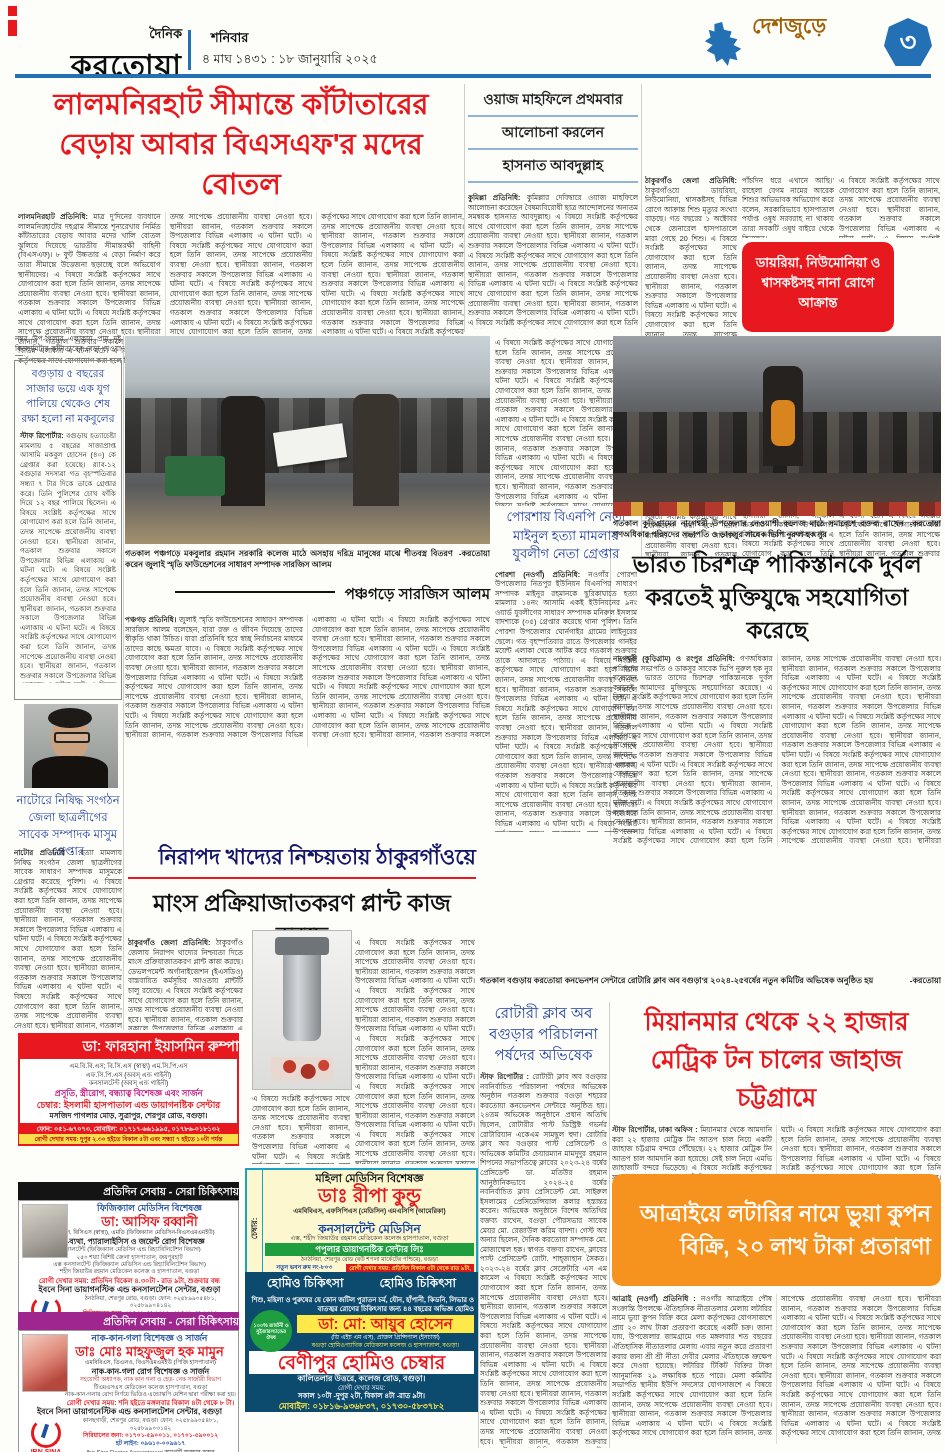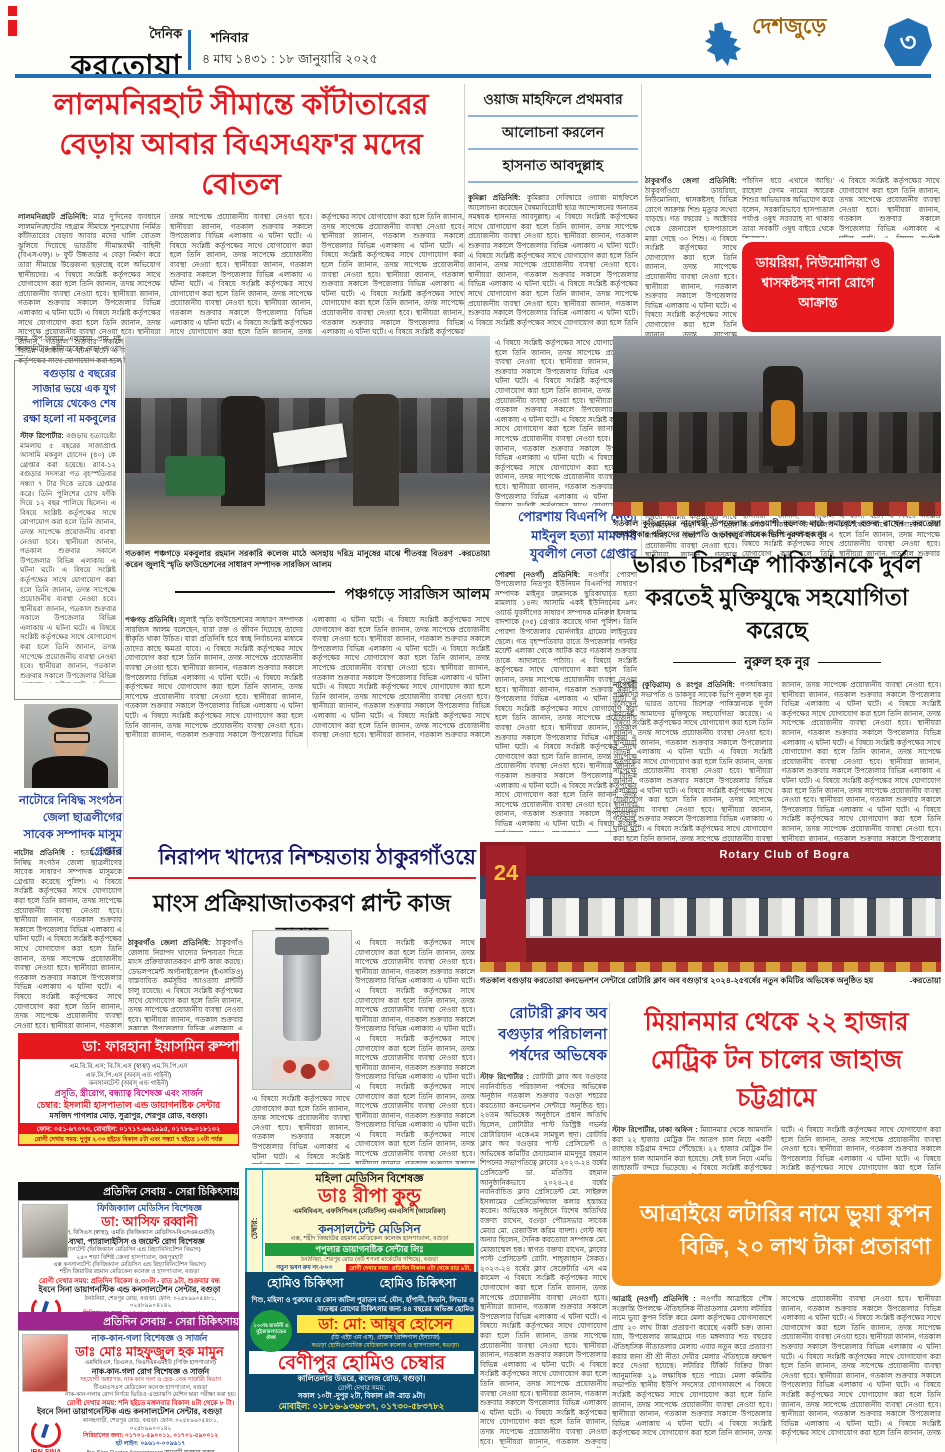--- a/index.html
+++ b/index.html
@@ -9,21 +9,21 @@
   .b{font-weight:bold;}
   .body-txt{font-size:7.2px;line-height:9.6px;text-align:justify;color:#1c1c1c;overflow:hidden;}
   .cols2{column-count:2;column-gap:9px;column-rule:1px solid #dcdcda;}
   .cols3{column-count:3;column-gap:9px;column-rule:1px solid #dcdcda;}
   .cap{font-size:8px;line-height:11px;font-weight:bold;color:#141414;text-align:justify;overflow:hidden;}
   .credit{float:right;font-weight:bold;padding-left:6px;}
   .vline{position:absolute;width:1px;background:#cfcfcb;}
   .dateline{font-weight:bold;}
   .hl-red{color:#e8191e;font-weight:bold;text-align:center;}
   .hl-navy{color:#2e2e93;font-weight:bold;text-align:center;}
-  .hl-blue{color:#22409d;font-weight:bold;text-align:right;}
+  .hl-blue{color:#22409d;font-weight:normal;text-align:center;}
   .hl-blk{color:#111;font-weight:bold;text-align:center;}
   .kicker-line{font-size:14px;line-height:18px;font-weight:bold;color:#1e1e1e;text-align:center;padding:6px 4px 7px;border-bottom:2px solid #8fb4d8;}
   .kicker-line:last-child{border-bottom:2px solid #8fb4d8;}
   .redbox{background:#e8191e;border-radius:10px;color:#fff;font-weight:bold;font-size:13px;line-height:20px;text-align:center;padding:11px 8px;box-sizing:border-box;}
   .adline{display:block;text-align:center;}
   .photo{overflow:hidden;}
   .heptagon{clip-path:polygon(50% 0%,90% 18%,100% 58%,76% 100%,24% 100%,0% 58%,10% 18%);background:#2470b4;color:#fff;font-weight:bold;text-align:center;}
   .ibnsina{position:absolute;left:4px;bottom:2px;width:46px;text-align:center;}
   .ibnsina .mark{width:24px;height:24px;margin:0 auto;border:3px solid #e8191e;border-radius:50%;border-top-color:transparent;position:relative;}
   .ibnsina .mark:after{content:"";position:absolute;left:9px;top:3px;width:4px;height:14px;background:#1f4f9e;transform:rotate(18deg);}
@@ -86,21 +86,21 @@
   <div class="abs" style="left:495px;top:508px;width:142px;">
     <div class="hl-blue" style="font-size:13px;line-height:18.5px;">পোরশায় বিএনপি নেতা মাইনুল হত্যা মামলায় যুবলীগ নেতা গ্রেপ্তার</div>
     <div class="body-txt" style="margin-top:6px;height:262px;">
       <span class="dateline">পোরশা (নওগাঁ) প্রতিনিধি:</span><span> নওগাঁর পোরশা উপজেলার নিতপুর ইউনিয়ন বিএনপির সাধারণ সম্পাদক মাইনুর রহমানকে ছুরিকাঘাতে হত্যা মামলার ১৪নং আসামি একই ইউনিয়নের ৯নং ওয়ার্ড যুবলীগের সাধারণ সম্পাদক মনিরুল ইসলাম বাদশাকে (৩৫) গ্রেপ্তার করেছে থানা পুলিশ। তিনি পোরশা উপজেলার ঘোর্নগাইর গ্রামের লাইনুরের ছেলে। গত বৃহস্পতিবার রাতে উপজেলার গানইর ময়েন্ট এলাকা থেকে আটক করে গতকাল শুক্রবার তাকে আদালতে পাঠায়।</span>
       <span>এ বিষয়ে সংশ্লিষ্ট কর্তৃপক্ষের সাথে যোগাযোগ করা হলে তিনি জানান, তদন্ত সাপেক্ষে প্রয়োজনীয় ব্যবস্থা নেওয়া হবে। স্থানীয়রা জানান, গতকাল শুক্রবার সকালে উপজেলার বিভিন্ন এলাকায় এ ঘটনা ঘটে। এ বিষয়ে সংশ্লিষ্ট কর্তৃপক্ষের সাথে যোগাযোগ করা হলে তিনি জানান, তদন্ত সাপেক্ষে প্রয়োজনীয় ব্যবস্থা নেওয়া হবে। স্থানীয়রা জানান, গতকাল শুক্রবার সকালে উপজেলার বিভিন্ন এলাকায় এ ঘটনা ঘটে। এ বিষয়ে সংশ্লিষ্ট কর্তৃপক্ষের সাথে যোগাযোগ করা হলে তিনি জানান, তদন্ত সাপেক্ষে প্রয়োজনীয় ব্যবস্থা নেওয়া হবে। স্থানীয়রা জানান, গতকাল শুক্রবার সকালে উপজেলার বিভিন্ন এলাকায় এ ঘটনা ঘটে। এ বিষয়ে সংশ্লিষ্ট কর্তৃপক্ষের সাথে যোগাযোগ করা হলে তিনি জানান, তদন্ত সাপেক্ষে প্রয়োজনীয় ব্যবস্থা নেওয়া হবে। স্থানীয়রা জানান, গতকাল শুক্রবার সকালে উপজেলার বিভিন্ন এলাকায় এ ঘটনা ঘটে। এ বিষয়ে সংশ্লিষ্ট কর্তৃপক্ষের সাথে যোগাযোগ করা হলে তিনি জানান, তদন্ত সাপেক্ষে প্রয়োজনীয় ব্যবস্থা নেওয়া হবে। স্থানীয়রা জানান, গতকাল শুক্রবার সকালে উপজেলার বিভিন্ন এলাকায় এ ঘটনা ঘটে। এ বিষয়ে সংশ্লিষ্ট কর্তৃপক্ষের সাথে যোগাযোগ করা হলে তিনি জানান, তদন্ত সাপেক্ষে প্রয়োজনীয় ব্যবস্থা নেওয়া হবে। স্থানীয়রা জানান, গতকাল শুক্রবার সকালে উপজেলার বিভিন্ন এলাকায় এ ঘটনা ঘটে। এ বিষয়ে সংশ্লিষ্ট কর্তৃপক্ষের সাথে যোগাযোগ করা হলে তিনি জানান, তদন্ত সাপেক্ষে প্রয়োজনীয় ব্যবস্থা নেওয়া হবে। স্থানীয়রা জানান, গতকাল শুক্রবার সকালে উপজেলার বিভিন্ন এলাকায় এ ঘটনা ঘটে।</span>
       
     </div>
   </div>
 
   <div class="abs body-txt" style="left:645px;top:176px;width:92px;height:380px;">
-    <span class="dateline">ঠাকুরগাঁও জেলা প্রতিনিধি:</span><span> ঠাকুরগাঁওয়ে ডায়রিয়া, নিউমোনিয়া, শ্বাসকষ্টসহ বিভিন্ন রোগে আক্রান্ত শিশু মৃত্যুর সংখ্যা বাড়ছে। গত বছরের ১ অক্টোবর থেকে জেনারেল হাসপাতালে মারা গেছে ৩০ শিশু।</span>
+    <span class="dateline">ঠাকুরগাঁও জেলা প্রতিনিধি:</span><span> ঠাকুরগাঁওয়ে ডায়রিয়া, নিউমোনিয়া, শ্বাসকষ্টসহ বিভিন্ন রোগে আক্রান্ত শিশু মৃত্যুর সংখ্যা বাড়ছে। গত বছরের ১ অক্টোবর থেকে জেনারেল হাসপাতালে মারা গেছে 20 শিশু।</span>
     <span>এ বিষয়ে সংশ্লিষ্ট কর্তৃপক্ষের সাথে যোগাযোগ করা হলে তিনি জানান, তদন্ত সাপেক্ষে প্রয়োজনীয় ব্যবস্থা নেওয়া হবে। স্থানীয়রা জানান, গতকাল শুক্রবার সকালে উপজেলার বিভিন্ন এলাকায় এ ঘটনা ঘটে। এ বিষয়ে সংশ্লিষ্ট কর্তৃপক্ষের সাথে যোগাযোগ করা হলে তিনি জানান, তদন্ত সাপেক্ষে প্রয়োজনীয় ব্যবস্থা নেওয়া হবে। স্থানীয়রা জানান, গতকাল শুক্রবার সকালে উপজেলার বিভিন্ন এলাকায় এ ঘটনা ঘটে। এ বিষয়ে সংশ্লিষ্ট কর্তৃপক্ষের সাথে যোগাযোগ করা হলে তিনি জানান, তদন্ত সাপেক্ষে প্রয়োজনীয় ব্যবস্থা নেওয়া হবে। স্থানীয়রা জানান, গতকাল শুক্রবার সকালে উপজেলার বিভিন্ন এলাকায় এ ঘটনা ঘটে। এ বিষয়ে সংশ্লিষ্ট কর্তৃপক্ষের সাথে যোগাযোগ করা হলে তিনি জানান, তদন্ত সাপেক্ষে প্রয়োজনীয় ব্যবস্থা নেওয়া হবে। স্থানীয়রা জানান, গতকাল শুক্রবার সকালে উপজেলার বিভিন্ন এলাকায় এ ঘটনা ঘটে। এ বিষয়ে সংশ্লিষ্ট কর্তৃপক্ষের সাথে যোগাযোগ করা হলে তিনি জানান, তদন্ত সাপেক্ষে প্রয়োজনীয় ব্যবস্থা নেওয়া হবে। স্থানীয়রা জানান, গতকাল শুক্রবার সকালে উপজেলার বিভিন্ন এলাকায় এ ঘটনা ঘটে। এ বিষয়ে সংশ্লিষ্ট কর্তৃপক্ষের সাথে যোগাযোগ করা হলে তিনি জানান, তদন্ত সাপেক্ষে প্রয়োজনীয় ব্যবস্থা নেওয়া হবে। স্থানীয়রা জানান, গতকাল শুক্রবার সকালে উপজেলার বিভিন্ন এলাকায় এ ঘটনা ঘটে। এ বিষয়ে সংশ্লিষ্ট কর্তৃপক্ষের সাথে যোগাযোগ করা হলে তিনি জানান, তদন্ত সাপেক্ষে প্রয়োজনীয় ব্যবস্থা নেওয়া হবে। স্থানীয়রা জানান, গতকাল শুক্রবার সকালে উপজেলার বিভিন্ন এলাকায় এ ঘটনা ঘটে। এ বিষয়ে সংশ্লিষ্ট কর্তৃপক্ষের সাথে যোগাযোগ করা হলে তিনি জানান, তদন্ত সাপেক্ষে প্রয়োজনীয় ব্যবস্থা নেওয়া হবে। স্থানীয়রা জানান, গতকাল শুক্রবার সকালে উপজেলার বিভিন্ন এলাকায় এ ঘটনা ঘটে। এ বিষয়ে সংশ্লিষ্ট কর্তৃপক্ষের সাথে যোগাযোগ করা হলে তিনি জানান, তদন্ত সাপেক্ষে প্রয়োজনীয় ব্যবস্থা নেওয়া হবে। স্থানীয়রা জানান, গতকাল শুক্রবার সকালে উপজেলার বিভিন্ন এলাকায় এ ঘটনা ঘটে। এ বিষয়ে সংশ্লিষ্ট কর্তৃপক্ষের সাথে যোগাযোগ করা হলে তিনি জানান, তদন্ত সাপেক্ষে প্রয়োজনীয় ব্যবস্থা নেওয়া হবে। স্থানীয়রা জানান, গতকাল শুক্রবার সকালে উপজেলার বিভিন্ন এলাকায় এ ঘটনা ঘটে। এ বিষয়ে সংশ্লিষ্ট কর্তৃপক্ষের সাথে যোগাযোগ করা হলে তিনি জানান, তদন্ত সাপেক্ষে প্রয়োজনীয় ব্যবস্থা নেওয়া হবে। স্থানীয়রা জানান, গতকাল শুক্রবার সকালে উপজেলার বিভিন্ন এলাকায় এ ঘটনা ঘটে। এ বিষয়ে সংশ্লিষ্ট কর্তৃপক্ষের সাথে যোগাযোগ করা হলে তিনি জানান, তদন্ত সাপেক্ষে প্রয়োজনীয় ব্যবস্থা নেওয়া হবে। স্থানীয়রা জানান, গতকাল শুক্রবার সকালে উপজেলার বিভিন্ন এলাকায় এ ঘটনা ঘটে।</span>
   </div>
   <div class="abs body-txt" style="left:742px;top:176px;width:92px;height:62px;">
     <span>পাঁচদিন ধরে এখানে আছি।' রাহেলা বেগম নামের আরেক শিশুর অভিভাবক অভিযোগ করে বলেন, সরকারিভাবে হাসপাতাল পর্যাপ্ত ওষুধ সরবরাহ না থাকায় তারা সবকটি ওষুধ বাইরে থেকে কিনছেন।</span>
   </div>
   <div class="abs body-txt" style="left:839px;top:176px;width:101px;height:62px;">
     <span>এ বিষয়ে সংশ্লিষ্ট কর্তৃপক্ষের সাথে যোগাযোগ করা হলে তিনি জানান, তদন্ত সাপেক্ষে প্রয়োজনীয় ব্যবস্থা নেওয়া হবে। স্থানীয়রা জানান, গতকাল শুক্রবার সকালে উপজেলার বিভিন্ন এলাকায় এ ঘটনা ঘটে। এ বিষয়ে সংশ্লিষ্ট কর্তৃপক্ষের সাথে যোগাযোগ করা হলে তিনি জানান, তদন্ত সাপেক্ষে প্রয়োজনীয় ব্যবস্থা নেওয়া হবে। স্থানীয়রা জানান, গতকাল শুক্রবার সকালে উপজেলার বিভিন্ন এলাকায় এ ঘটনা ঘটে।</span>
   </div>
   <div class="abs redbox" style="left:742px;top:242px;width:152px;height:90px;">ডায়রিয়া, নিউমোনিয়া ও শ্বাসকষ্টসহ নানা রোগে আক্রান্ত</div>
   <div class="abs body-txt" style="left:742px;top:338px;width:92px;height:218px;">
@@ -163,25 +163,20 @@
     <div style="position:absolute;left:158px;top:64px;width:24px;height:46px;background:#d8851f;border-radius:8px;"></div>
     <div style="position:absolute;left:0;bottom:0;width:100%;height:14px;background:repeating-linear-gradient(90deg,#b3382e 0 18px,#d8a13a 18px 30px,#7e2c24 30px 46px);"></div>
   </div>
   <div class="abs cap" style="left:613px;top:518px;width:328px;height:28px;">
     <span class="credit">-করতোয়া</span>
     <span>গতকাল কুড়িগ্রামের নাগেশ্বরী উপজেলার নেওয়াশী কলেজ মাঠে সমাবেশে বক্তব্য রাখেন গণঅধিকার পরিষদের সভাপতি ও ডাকসুর সাবেক ভিপি নুরুল হক নুর</span>
   </div>
 
   <div class="abs" style="left:613px;top:548px;width:328px;">
     <div class="hl-blk" style="font-size:23px;line-height:33px;">ভারত চিরশত্রু পাকিস্তানকে দুর্বল করতেই মুক্তিযুদ্ধে সহযোগিতা করেছে</div>
-    <div style="display:flex;align-items:center;margin-top:5px;">
-      <div style="flex:1;border-top:1.5px solid #111;margin:0 8px 0 60px;"></div>
-      <div class="b" style="font-size:13px;color:#111;">নুরুল হক নুর</div>
-      <div style="flex:1;border-top:1.5px solid #111;margin:0 60px 0 8px;"></div>
-    </div>
     <div class="body-txt cols2" style="margin-top:7px;height:192px;">
       <span class="dateline">নাগেশ্বরী (কুড়িগ্রাম) ও রংপুর প্রতিনিধি:</span><span> গণঅধিকার পরিষদের সভাপতি ও ডাকসুর সাবেক ভিপি নুরুল হক নুর বলেছেন, ভারত তাদের চিরশত্রু পাকিস্তানকে দুর্বল করতেই আমাদের মুক্তিযুদ্ধে সহযোগিতা করেছে।</span>
       <span>এ বিষয়ে সংশ্লিষ্ট কর্তৃপক্ষের সাথে যোগাযোগ করা হলে তিনি জানান, তদন্ত সাপেক্ষে প্রয়োজনীয় ব্যবস্থা নেওয়া হবে। স্থানীয়রা জানান, গতকাল শুক্রবার সকালে উপজেলার বিভিন্ন এলাকায় এ ঘটনা ঘটে। এ বিষয়ে সংশ্লিষ্ট কর্তৃপক্ষের সাথে যোগাযোগ করা হলে তিনি জানান, তদন্ত সাপেক্ষে প্রয়োজনীয় ব্যবস্থা নেওয়া হবে। স্থানীয়রা জানান, গতকাল শুক্রবার সকালে উপজেলার বিভিন্ন এলাকায় এ ঘটনা ঘটে। এ বিষয়ে সংশ্লিষ্ট কর্তৃপক্ষের সাথে যোগাযোগ করা হলে তিনি জানান, তদন্ত সাপেক্ষে প্রয়োজনীয় ব্যবস্থা নেওয়া হবে। স্থানীয়রা জানান, গতকাল শুক্রবার সকালে উপজেলার বিভিন্ন এলাকায় এ ঘটনা ঘটে। এ বিষয়ে সংশ্লিষ্ট কর্তৃপক্ষের সাথে যোগাযোগ করা হলে তিনি জানান, তদন্ত সাপেক্ষে প্রয়োজনীয় ব্যবস্থা নেওয়া হবে। স্থানীয়রা জানান, গতকাল শুক্রবার সকালে উপজেলার বিভিন্ন এলাকায় এ ঘটনা ঘটে। এ বিষয়ে সংশ্লিষ্ট কর্তৃপক্ষের সাথে যোগাযোগ করা হলে তিনি জানান, তদন্ত সাপেক্ষে প্রয়োজনীয় ব্যবস্থা নেওয়া হবে। স্থানীয়রা জানান, গতকাল শুক্রবার সকালে উপজেলার বিভিন্ন এলাকায় এ ঘটনা ঘটে। এ বিষয়ে সংশ্লিষ্ট কর্তৃপক্ষের সাথে যোগাযোগ করা হলে তিনি জানান, তদন্ত সাপেক্ষে প্রয়োজনীয় ব্যবস্থা নেওয়া হবে। স্থানীয়রা জানান, গতকাল শুক্রবার সকালে উপজেলার বিভিন্ন এলাকায় এ ঘটনা ঘটে। এ বিষয়ে সংশ্লিষ্ট কর্তৃপক্ষের সাথে যোগাযোগ করা হলে তিনি জানান, তদন্ত সাপেক্ষে প্রয়োজনীয় ব্যবস্থা নেওয়া হবে। স্থানীয়রা জানান, গতকাল শুক্রবার সকালে উপজেলার বিভিন্ন এলাকায় এ ঘটনা ঘটে। এ বিষয়ে সংশ্লিষ্ট কর্তৃপক্ষের সাথে যোগাযোগ করা হলে তিনি জানান, তদন্ত সাপেক্ষে প্রয়োজনীয় ব্যবস্থা নেওয়া হবে। স্থানীয়রা জানান, গতকাল শুক্রবার সকালে উপজেলার বিভিন্ন এলাকায় এ ঘটনা ঘটে। এ বিষয়ে সংশ্লিষ্ট কর্তৃপক্ষের সাথে যোগাযোগ করা হলে তিনি জানান, তদন্ত সাপেক্ষে প্রয়োজনীয় ব্যবস্থা নেওয়া হবে। স্থানীয়রা জানান, গতকাল শুক্রবার সকালে উপজেলার বিভিন্ন এলাকায় এ ঘটনা ঘটে। এ বিষয়ে সংশ্লিষ্ট কর্তৃপক্ষের সাথে যোগাযোগ করা হলে তিনি জানান, তদন্ত সাপেক্ষে প্রয়োজনীয় ব্যবস্থা নেওয়া হবে। স্থানীয়রা জানান, গতকাল শুক্রবার সকালে উপজেলার বিভিন্ন এলাকায় এ ঘটনা ঘটে।</span>
       
       
     </div>
   </div>
 
   <div class="abs" style="left:128px;top:842px;width:348px;">
     <div class="b c" style="font-size:21px;line-height:30px;color:#14146a;border-bottom:2.5px solid #e8191e;padding-bottom:5px;">নিরাপদ খাদ্যের নিশ্চয়তায় ঠাকুরগাঁওয়ে</div>
@@ -197,26 +192,20 @@
     <div style="position:absolute;left:18px;bottom:8px;width:62px;height:24px;background:radial-gradient(circle at 30% 40%,#c0392b 0 6px,transparent 7px),radial-gradient(circle at 60% 60%,#a93226 0 7px,transparent 8px),radial-gradient(circle at 85% 35%,#cb4335 0 5px,transparent 6px),#e8d8cf;border-radius:4px;"></div>
   </div>
   <div class="abs body-txt" style="left:252px;top:1094px;width:98px;height:70px;">
     <span>এ বিষয়ে সংশ্লিষ্ট কর্তৃপক্ষের সাথে যোগাযোগ করা হলে তিনি জানান, তদন্ত সাপেক্ষে প্রয়োজনীয় ব্যবস্থা নেওয়া হবে। স্থানীয়রা জানান, গতকাল শুক্রবার সকালে উপজেলার বিভিন্ন এলাকায় এ ঘটনা ঘটে। এ বিষয়ে সংশ্লিষ্ট কর্তৃপক্ষের সাথে যোগাযোগ করা হলে তিনি জানান, তদন্ত সাপেক্ষে প্রয়োজনীয় ব্যবস্থা নেওয়া হবে। স্থানীয়রা জানান, গতকাল শুক্রবার সকালে উপজেলার বিভিন্ন এলাকায় এ ঘটনা ঘটে। এ বিষয়ে সংশ্লিষ্ট কর্তৃপক্ষের সাথে যোগাযোগ করা হলে তিনি জানান, তদন্ত সাপেক্ষে প্রয়োজনীয় ব্যবস্থা নেওয়া হবে। স্থানীয়রা জানান, গতকাল শুক্রবার সকালে উপজেলার বিভিন্ন এলাকায় এ ঘটনা ঘটে।</span>
   </div>
   <div class="abs body-txt" style="left:355px;top:938px;width:120px;height:226px;">
     <span>এ বিষয়ে সংশ্লিষ্ট কর্তৃপক্ষের সাথে যোগাযোগ করা হলে তিনি জানান, তদন্ত সাপেক্ষে প্রয়োজনীয় ব্যবস্থা নেওয়া হবে। স্থানীয়রা জানান, গতকাল শুক্রবার সকালে উপজেলার বিভিন্ন এলাকায় এ ঘটনা ঘটে। এ বিষয়ে সংশ্লিষ্ট কর্তৃপক্ষের সাথে যোগাযোগ করা হলে তিনি জানান, তদন্ত সাপেক্ষে প্রয়োজনীয় ব্যবস্থা নেওয়া হবে। স্থানীয়রা জানান, গতকাল শুক্রবার সকালে উপজেলার বিভিন্ন এলাকায় এ ঘটনা ঘটে। এ বিষয়ে সংশ্লিষ্ট কর্তৃপক্ষের সাথে যোগাযোগ করা হলে তিনি জানান, তদন্ত সাপেক্ষে প্রয়োজনীয় ব্যবস্থা নেওয়া হবে। স্থানীয়রা জানান, গতকাল শুক্রবার সকালে উপজেলার বিভিন্ন এলাকায় এ ঘটনা ঘটে। এ বিষয়ে সংশ্লিষ্ট কর্তৃপক্ষের সাথে যোগাযোগ করা হলে তিনি জানান, তদন্ত সাপেক্ষে প্রয়োজনীয় ব্যবস্থা নেওয়া হবে। স্থানীয়রা জানান, গতকাল শুক্রবার সকালে উপজেলার বিভিন্ন এলাকায় এ ঘটনা ঘটে। এ বিষয়ে সংশ্লিষ্ট কর্তৃপক্ষের সাথে যোগাযোগ করা হলে তিনি জানান, তদন্ত সাপেক্ষে প্রয়োজনীয় ব্যবস্থা নেওয়া হবে। স্থানীয়রা জানান, গতকাল শুক্রবার সকালে উপজেলার বিভিন্ন এলাকায় এ ঘটনা ঘটে। এ বিষয়ে সংশ্লিষ্ট কর্তৃপক্ষের সাথে যোগাযোগ করা হলে তিনি জানান, তদন্ত সাপেক্ষে প্রয়োজনীয় ব্যবস্থা নেওয়া হবে। স্থানীয়রা জানান, গতকাল শুক্রবার সকালে উপজেলার বিভিন্ন এলাকায় এ ঘটনা ঘটে। এ বিষয়ে সংশ্লিষ্ট কর্তৃপক্ষের সাথে যোগাযোগ করা হলে তিনি জানান, তদন্ত সাপেক্ষে প্রয়োজনীয় ব্যবস্থা নেওয়া হবে। স্থানীয়রা জানান, গতকাল শুক্রবার সকালে উপজেলার বিভিন্ন এলাকায় এ ঘটনা ঘটে। এ বিষয়ে সংশ্লিষ্ট কর্তৃপক্ষের সাথে যোগাযোগ করা হলে তিনি জানান, তদন্ত সাপেক্ষে প্রয়োজনীয় ব্যবস্থা নেওয়া হবে। স্থানীয়রা জানান, গতকাল শুক্রবার সকালে উপজেলার বিভিন্ন এলাকায় এ ঘটনা ঘটে। এ বিষয়ে সংশ্লিষ্ট কর্তৃপক্ষের সাথে যোগাযোগ করা হলে তিনি জানান, তদন্ত সাপেক্ষে প্রয়োজনীয় ব্যবস্থা নেওয়া হবে। স্থানীয়রা জানান, গতকাল শুক্রবার সকালে উপজেলার বিভিন্ন এলাকায় এ ঘটনা ঘটে।</span>
     
   </div>
 
-  <div class="abs photo" style="left:480px;top:842px;width:461px;height:130px;background:linear-gradient(#8e1b24 0 26%,#39455c 26% 44%,#c9ced2 44% 74%,#7e1d26 74% 100%);">
-    <div class="c" style="position:absolute;left:90px;top:6px;width:280px;color:#fff;font-weight:bold;font-size:11px;letter-spacing:1px;">Rotary Club of Bogra</div>
-    <div style="position:absolute;left:6px;top:4px;width:40px;height:120px;background:#a3212b;color:#f5c23c;font-weight:bold;font-size:22px;text-align:center;padding-top:14px;box-sizing:border-box;">24</div>
-    <div style="position:absolute;left:50px;top:56px;width:405px;height:38px;background:repeating-linear-gradient(90deg,rgba(250,250,248,.9) 0 13px,rgba(40,45,60,.8) 13px 22px,rgba(225,225,220,.85) 22px 36px);"></div>
-    <div style="position:absolute;left:0;bottom:0;width:100%;height:10px;background:repeating-linear-gradient(90deg,#d8a13a 0 14px,#b3382e 14px 26px);"></div>
-  </div>
   <div class="abs cap" style="left:480px;top:975px;width:461px;height:24px;">
     <span class="credit">-করতোয়া</span>
     <span>গতকাল বগুড়ায় করতোয়া কনভেনশন সেন্টারে রোটারি ক্লাব অব বগুড়া'র ২০২৪-২৫বর্ষের নতুন কমিটির অভিষেক অনুষ্ঠিত হয়</span>
   </div>
 
   <div class="abs" style="left:480px;top:1002px;width:127px;">
     <div class="hl-blue" style="font-size:15px;line-height:21px;">রোটারী ক্লাব অব বগুড়ার পরিচালনা পর্ষদের অভিষেক</div>
     <div class="body-txt" style="margin-top:7px;height:376px;">
       <span class="dateline">স্টাফ রিপোর্টার :</span><span> রোটারী ক্লাব অব বগুড়ার নবনির্বাচিত পরিচালনা পর্ষদের অভিষেক অনুষ্ঠান গতকাল শুক্রবার বগুড়া শহরের করতোয়া কনভেনশন সেন্টারে অনুষ্ঠিত হয়।</span>
       <span>২৪তম অভিষেক অনুষ্ঠানে প্রধান অতিথি ছিলেন, রোটারীর পাস্ট ডিস্ট্রিক্ট গভর্নর রোটারিয়ান একেএম সামছুল হুদা। রোটারি ক্লাব অব বগুড়ার পাস্ট প্রেসিডেন্ট ও অভিষেক কমিটির চেয়ারম্যান মামদুদুর রহমান শিপনের সভাপতিত্বে ক্লাবের ২০২৩-২৪ বর্ষের প্রেসিডেন্ট ডা. মতিউর রহমান আনুষ্ঠানিকভাবে ২০২৪-২৫ বর্ষের নবনির্বাচিত ক্লাব প্রেসিডেন্ট মো. সাইরুল ইসলামের প্রেসিডেন্সিয়াল কলার হস্তান্তর করেন। অভিষেক অনুষ্ঠানে বিশেষ অতিথির বক্তব্য রাখেন, বগুড়া পৌরসভার সাবেক মেয়র মো. রেজাউল করিম বাদশা। গেস্ট অব অনার ছিলেন, দৈনিক করতোয়া সম্পাদক মো. মোজাম্মেল হক। স্বাগত বক্তব্য রাখেন, ক্লাবের পাস্ট প্রেসিডেন্ট রোটা. শাহ্‌জাহান সৈকত। ২০২৩-২৪ বর্ষের ক্লাব সেক্রেটারি এস এম কামেল</span>

